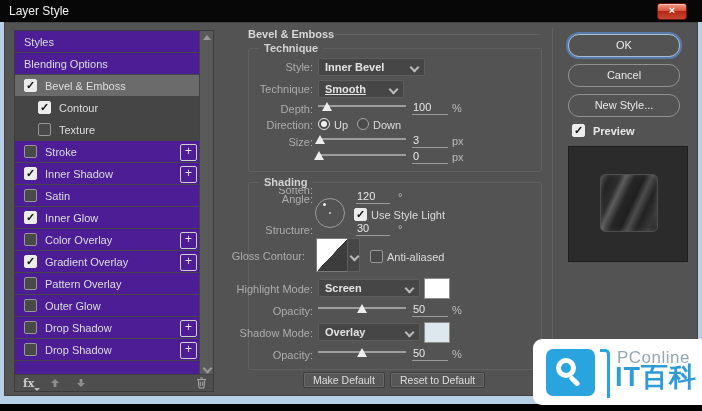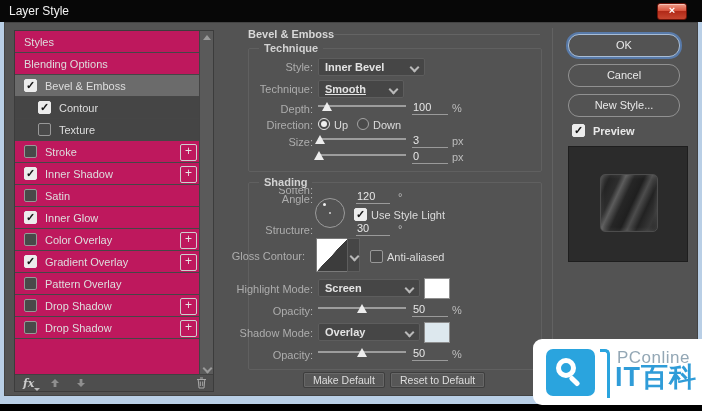--- a/index.html
+++ b/index.html
@@ -10,21 +10,21 @@
             display:flex;align-items:center;padding-left:9px;box-sizing:border-box;}
   .titlebar .ttl{color:#f2f2f2;font-size:12px;}
   .closebtn{position:absolute;top:3px;right:15px;width:28px;height:15px;border-radius:3px;
             background:linear-gradient(#f09a86 0%,#d9553f 45%,#b22a18 50%,#c6452f 100%);
             border:1px solid #6d140a;color:#fff;font-size:11px;font-weight:bold;line-height:13px;
             text-align:center;box-shadow:inset 0 1px 0 rgba(255,255,255,.45);cursor:pointer;}
   .aeroframe{position:absolute;left:0;top:22px;width:702px;height:382px;background:#b9cfe6;}
   .dialog{position:absolute;left:4px;top:22px;width:694px;height:374px;background:#535353;
           border:1px solid #434343;box-sizing:border-box;}
   
-  .sidebar{position:absolute;left:14px;top:30px;width:200px;height:362px;background:#be185d;
+  .sidebar{position:absolute;left:14px;top:30px;width:200px;height:362px;background:#4c1d95;
            border:1px solid #3c3c3c;box-sizing:border-box;}
   .slist{position:absolute;left:0;top:0;width:185px;}
   .srow{height:22px;border-bottom:1px solid #464646;display:flex;align-items:center;
         padding-left:9px;box-sizing:border-box;position:relative;cursor:pointer;}
   .srow .lbl{color:#dedede;font-size:11px;}
   .srow.group{background:#454545;}
   .srow.selected{background:#6b6b6b;}
   .srow.indent{padding-left:23px;}
   .plusbtn{position:absolute;right:3px;top:3px;width:15px;height:15px;border:1px solid #cfcfcf;
            border-radius:2px;color:#e8e8e8;font-size:12px;line-height:13px;text-align:center;cursor:pointer;}
@@ -34,21 +34,21 @@
   .cb.checked::after{content:"\2713";position:absolute;left:1px;top:-1px;color:#161616;
                      font-size:11px;font-weight:bold;}
   .scrollbar{position:absolute;right:0;top:0;width:14px;height:346px;background:#5a5a5a;
              border-left:1px solid #434343;box-sizing:border-box;cursor:pointer;}
   .sb-up{position:absolute;top:4px;left:3px;width:0;height:0;
          border-left:4px solid transparent;border-right:4px solid transparent;border-bottom:5px solid #9a9a9a;}
   .sb-down{position:absolute;bottom:5px;left:4px;width:5px;height:5px;
            border-right:2px solid #9a9a9a;border-bottom:2px solid #9a9a9a;transform:rotate(45deg);}
   .fxbar{position:absolute;left:0;bottom:0;width:198px;height:16px;border-top:1px solid #414141;
          display:flex;align-items:center;background:#4e4e4e;}
-  .fxlabel{font-family:"DejaVu Serif",serif;font-style:italic;font-weight:bold;color:#cccccc;
+  .fxlabel{font-family:"DejaVu Serif",serif;font-weight:bold;color:#cccccc;
            font-size:11px;margin-left:8px;position:relative;cursor:pointer;}
   .fxlabel::after{content:"";position:absolute;right:-6px;bottom:-1px;width:0;height:0;
                   border-left:3px solid transparent;border-right:3px solid transparent;border-top:3px solid #bbb;}
   .fxarrow{margin-left:16px;cursor:pointer;display:flex;}
   .trash{position:absolute;right:6px;top:2px;cursor:pointer;display:flex;}
   
   .panel-title{position:absolute;left:248px;top:28px;color:#d8d8d8;font-size:11px;font-weight:bold;}
   .panel-title-line{position:absolute;left:334px;top:34px;width:206px;height:1px;background:#646464;}
   .groupbox{position:absolute;border:1px solid #606060;border-radius:2px;}
   .legend{position:absolute;top:-7px;left:10px;background:#535353;padding:0 5px;color:#d2d2d2;
@@ -176,20 +176,24 @@
         <span class="cb checked"></span>
         <span class="lbl">Gradient Overlay</span>
         <span class="plusbtn">+</span>
       </div>
       <div class="srow">
         <span class="cb"></span>
         <span class="lbl">Pattern Overlay</span>
       </div>
       <div class="srow">
         <span class="cb"></span>
+        <span class="lbl">Outer Glow</span>
+      </div>
+      <div class="srow">
+        <span class="cb"></span>
         <span class="lbl">Drop Shadow</span>
         <span class="plusbtn">+</span>
       </div>
       <div class="srow">
         <span class="cb"></span>
         <span class="lbl">Drop Shadow</span>
         <span class="plusbtn">+</span>
       </div>
     </div>
     <div class="scrollbar">

